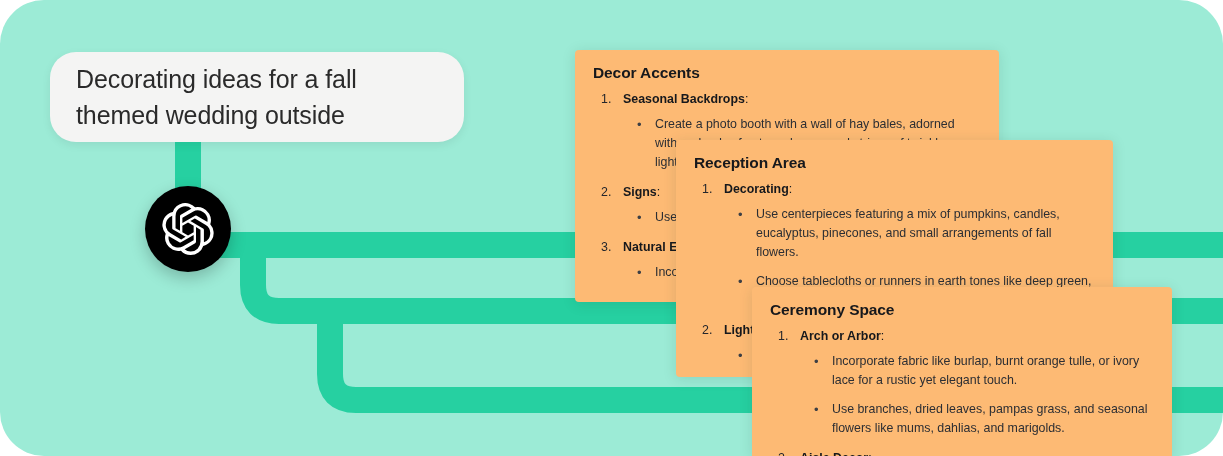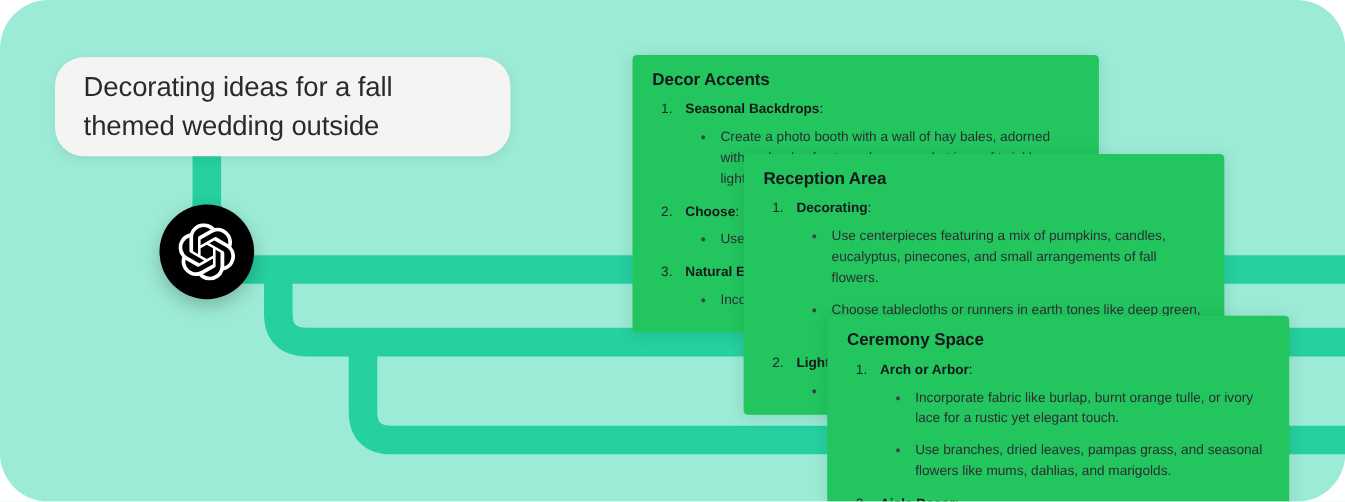--- a/index.html
+++ b/index.html
@@ -76,21 +76,21 @@
     box-shadow: 0 6px 16px rgba(0,0,0,0.22);
     display: flex;
     align-items: center;
     justify-content: center;
   }
   .logo-badge svg { display: block; }
 
   
   .card {
     position: absolute;
-    background: #22c55e;
+    background: #fdba74;
     border-radius: 4px;
     box-sizing: border-box;
     overflow: hidden;
     box-shadow: 0 2px 14px rgba(20,60,50,0.13);
   }
   .card-inner {
     padding: 14px 20px 16px 18px;
   }
   .card-title {
     font-size: 15.5px;
@@ -201,21 +201,21 @@
       <ol class="num-list">
         <li>
           <div class="li-head"><b>Seasonal Backdrops</b><span>:</span></div>
           <ul class="bul-list">
             <li>
                 <span class="bul-text">Create a photo booth with a wall of hay bales, adorned with garlands of autumn leaves and strings of twinkle lights.</span>
               </li>
           </ul>
         </li>
         <li>
-          <div class="li-head"><b>Choose</b><span>:</span></div>
+          <div class="li-head"><b>Signs</b><span>:</span></div>
           <ul class="bul-list">
             <li>
                 <span class="bul-text">Use cha… phrases</span>
               </li>
           </ul>
         </li>
         <li>
           <div class="li-head"><b>Natural Elem</b><span></span></div>
           <ul class="bul-list">
             <li>

